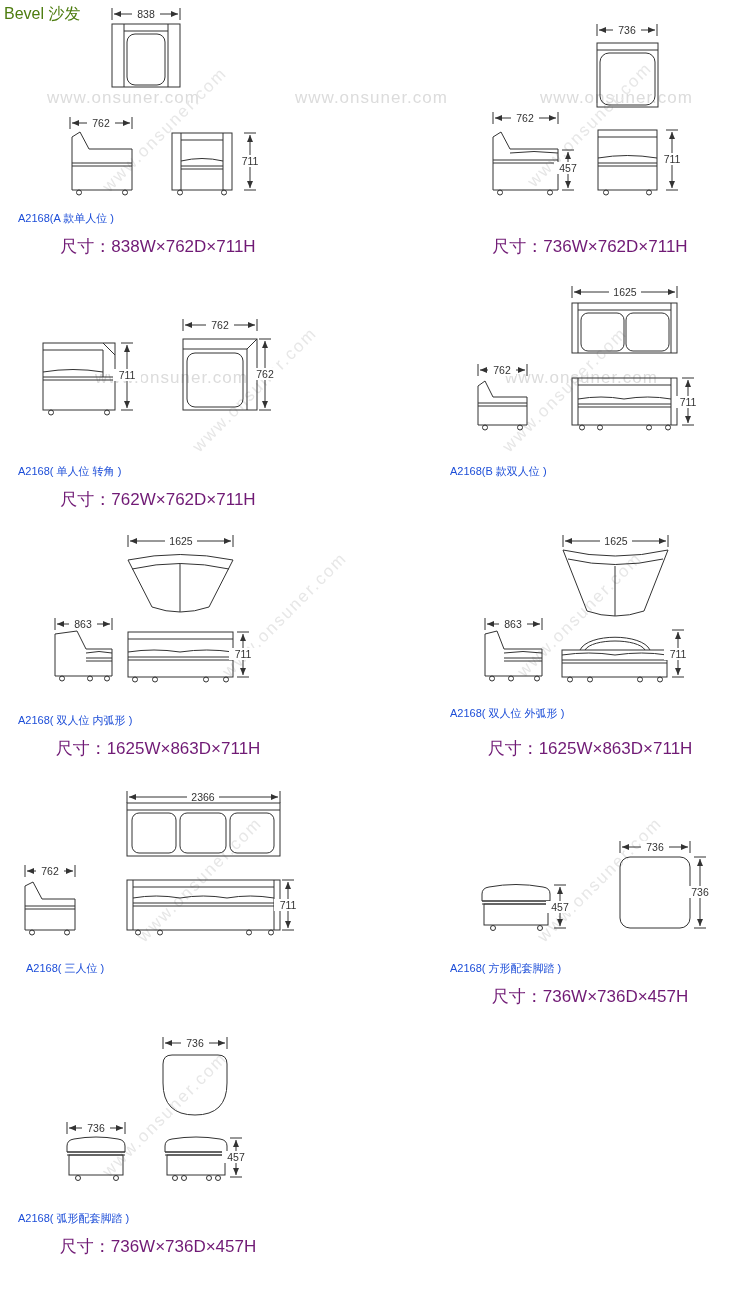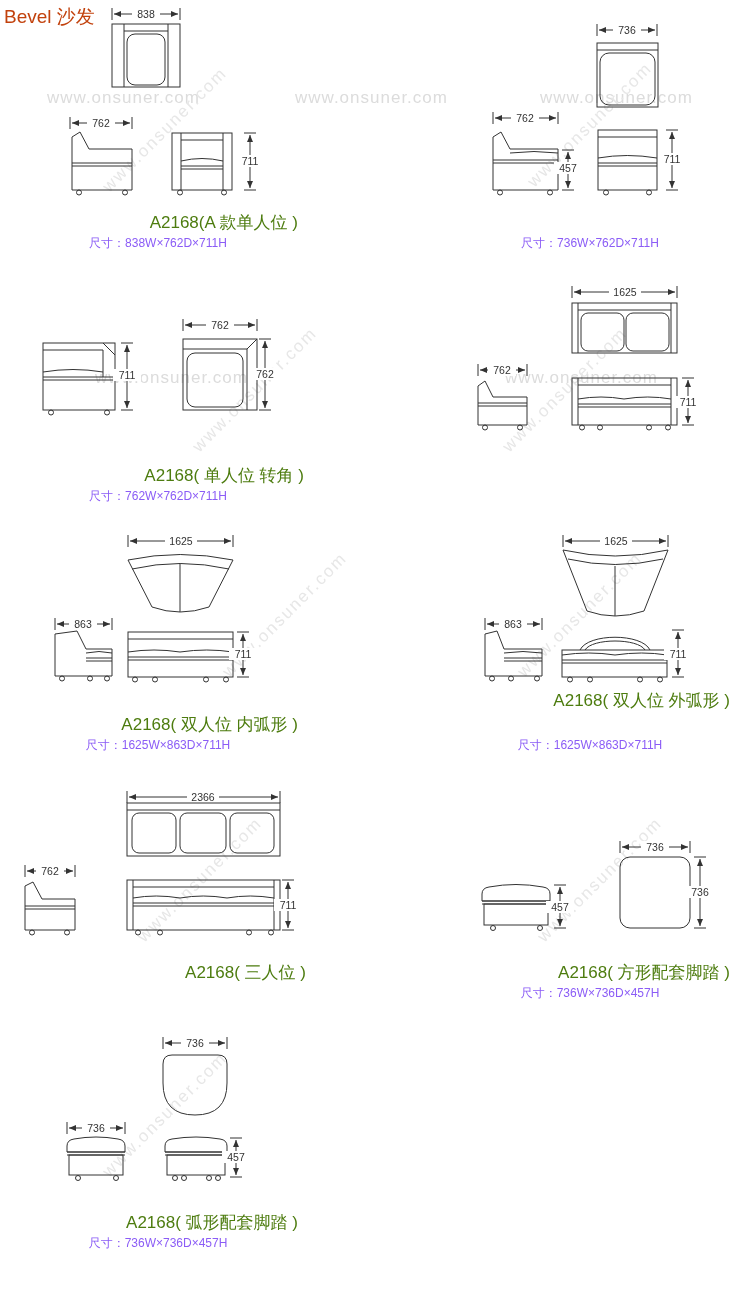--- a/index.html
+++ b/index.html
@@ -1,27 +1,27 @@
 <!DOCTYPE html>
 <html><head>
 <meta charset="utf-8">
 <style>
   html,body{margin:0;padding:0;background:#fff;}
   #stage{position:relative;width:750px;height:1296px;background:#fff;overflow:hidden;
          font-family:"Liberation Sans",sans-serif;}
-  .page-title{position:absolute;left:4px;top:4px;font-size:19px;color:#c2410c;}
+  .page-title{position:absolute;left:4px;top:4px;font-size:16px;color:#4d7c0f;}
   .wmh{position:absolute;font-size:17px;letter-spacing:1px;color:#dcdcdc;white-space:nowrap;}
   .wmd{position:absolute;font-size:17px;letter-spacing:2px;color:#e7e7e7;white-space:nowrap;
        transform:translate(-50%,-50%) rotate(-45deg);}
   svg.blueprint{position:absolute;left:0;top:0;}
   .ln{stroke:#333;stroke-width:1;fill:none;}
   .wo{fill:#ffffff;stroke:none;}
   text.dim{font-family:"Liberation Sans",sans-serif;font-size:10.5px;fill:#333;}
-  .pname{position:absolute;width:280px;text-align:right;font-size:17px;color:#4d7c0f;}
-  .psize{position:absolute;width:280px;text-align:center;font-size:12px;color:#8b5cf6;}
+  .pname{position:absolute;width:280px;text-align:left;font-size:11px;color:#1d4ed8;}
+  .psize{position:absolute;width:280px;text-align:center;font-size:17px;color:#701a75;}
 </style>
 </head>
 <body>
 
 <div id="stage">
 
   <div class="wmh" style="left:47px;top:88px">www.onsuner.com</div>
   <div class="wmh" style="left:295px;top:88px">www.onsuner.com</div>
   <div class="wmh" style="left:540px;top:88px">www.onsuner.com</div>
   <div class="wmh" style="left:95px;top:368px">www.onsuner.com</div>
@@ -474,26 +474,27 @@
         <rect class="wo" x="222" y="1151" width="28" height="12"></rect>
         <text class="dim" x="236" y="1160.5" text-anchor="middle">457</text>
       </g>
     </g>
   </svg>
 
   <div class="pname" style="left:18px;top:211px">A2168(A 款单人位 )</div>
   <div class="psize" style="left:18px;top:235px">尺寸：838W×762D×711H</div>
   <div class="psize" style="left:450px;top:235px">尺寸：736W×762D×711H</div>
 
-  <div class="pname" style="left:24px;top:464px">A2168( 单人位 转角 )</div>
+  <div class="pname" style="left:18px;top:464px">A2168( 单人位 转角 )</div>
   <div class="psize" style="left:18px;top:488px">尺寸：762W×762D×711H</div>
+  <div class="pname" style="left:450px;top:464px">A2168(B 款双人位 )</div>
 
   <div class="pname" style="left:18px;top:713px">A2168( 双人位 内弧形 )</div>
   <div class="psize" style="left:18px;top:737px">尺寸：1625W×863D×711H</div>
-  <div class="pname" style="left:450px;top:689px">A2168( 双人位 外弧形 )</div>
+  <div class="pname" style="left:450px;top:706px">A2168( 双人位 外弧形 )</div>
   <div class="psize" style="left:450px;top:737px">尺寸：1625W×863D×711H</div>
 
   <div class="pname" style="left:26px;top:961px">A2168( 三人位 )</div>
   <div class="pname" style="left:450px;top:961px">A2168( 方形配套脚踏 )</div>
   <div class="psize" style="left:450px;top:985px">尺寸：736W×736D×457H</div>
 
   <div class="pname" style="left:18px;top:1211px">A2168( 弧形配套脚踏 )</div>
   <div class="psize" style="left:18px;top:1235px">尺寸：736W×736D×457H</div>
 
 </div>

